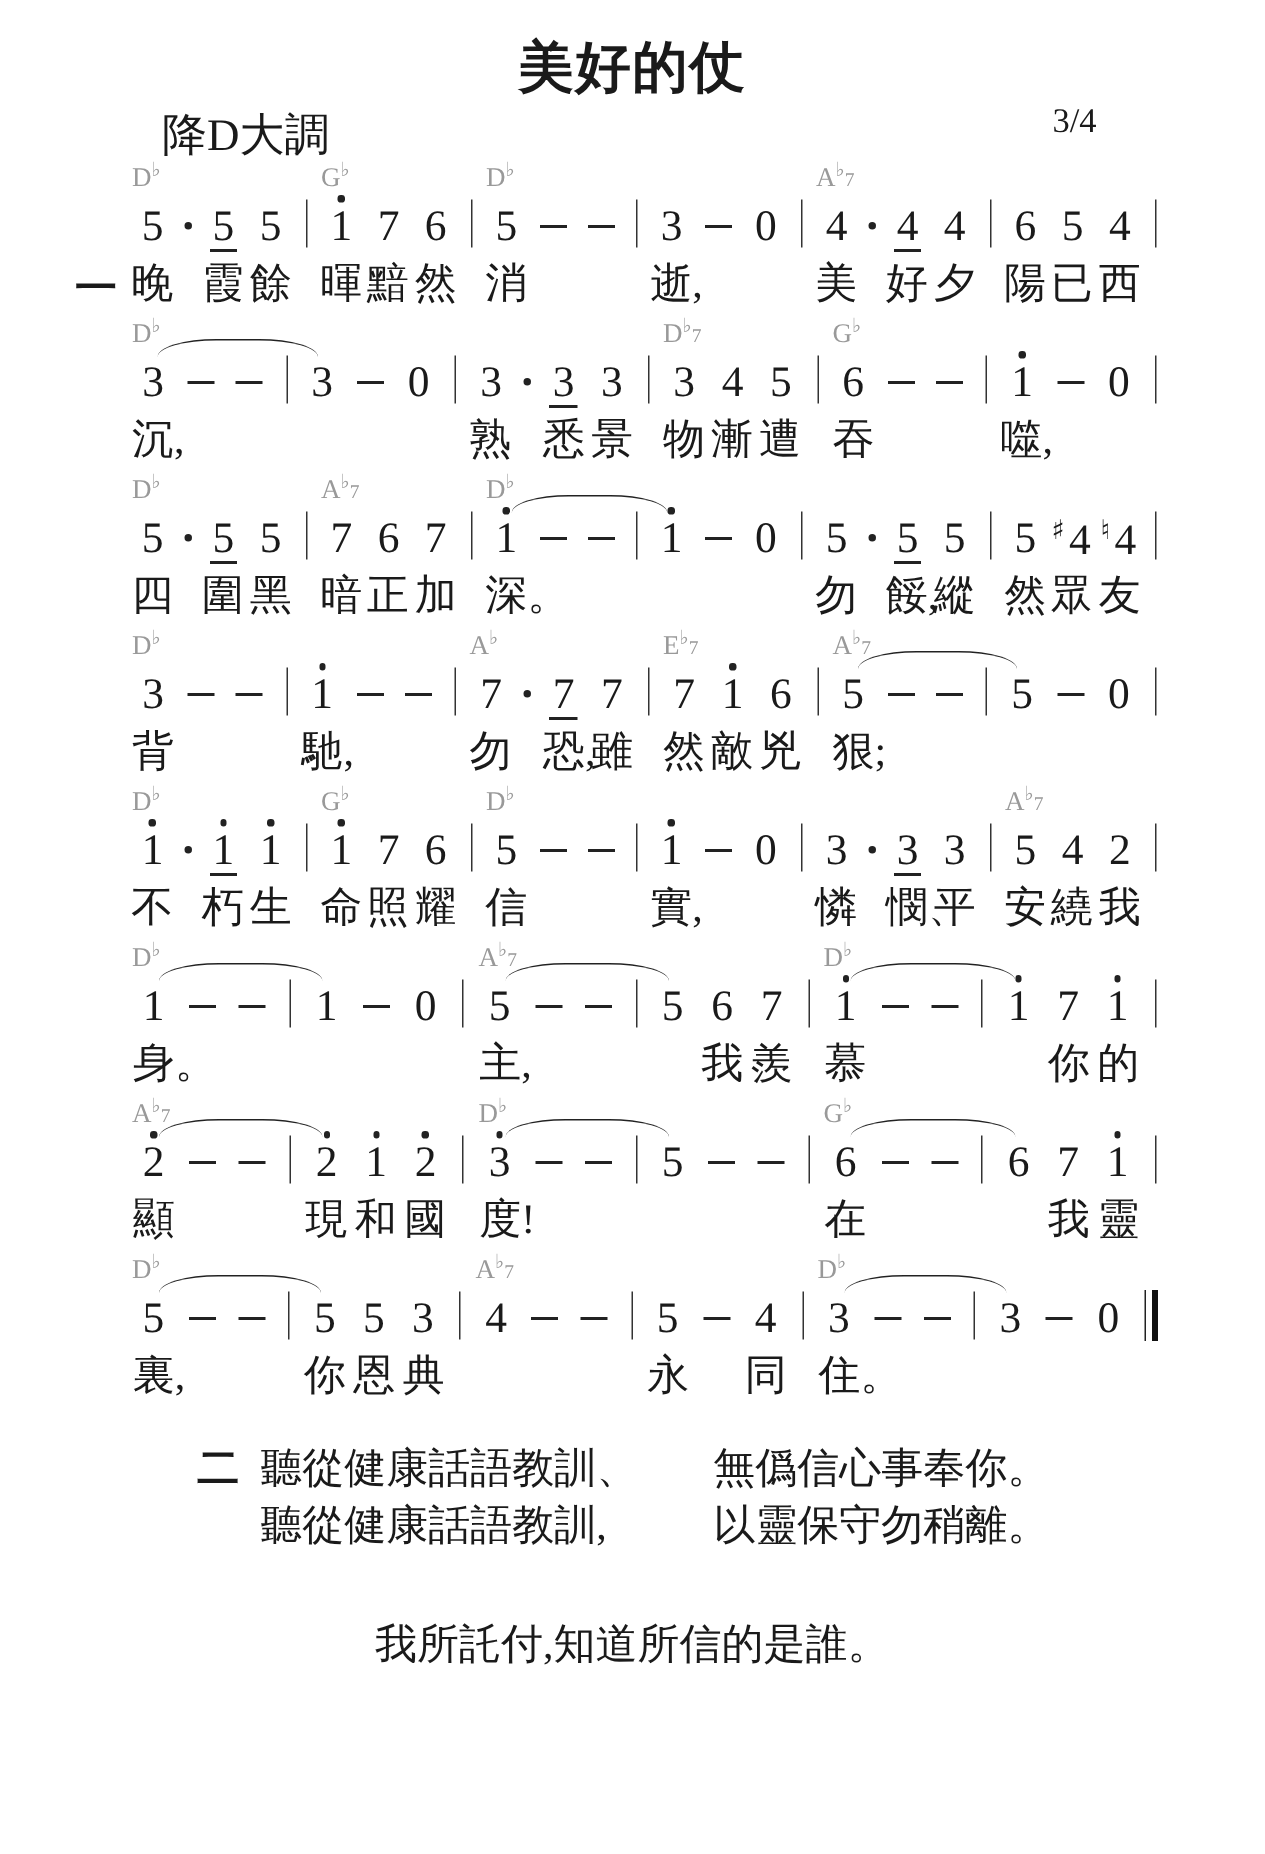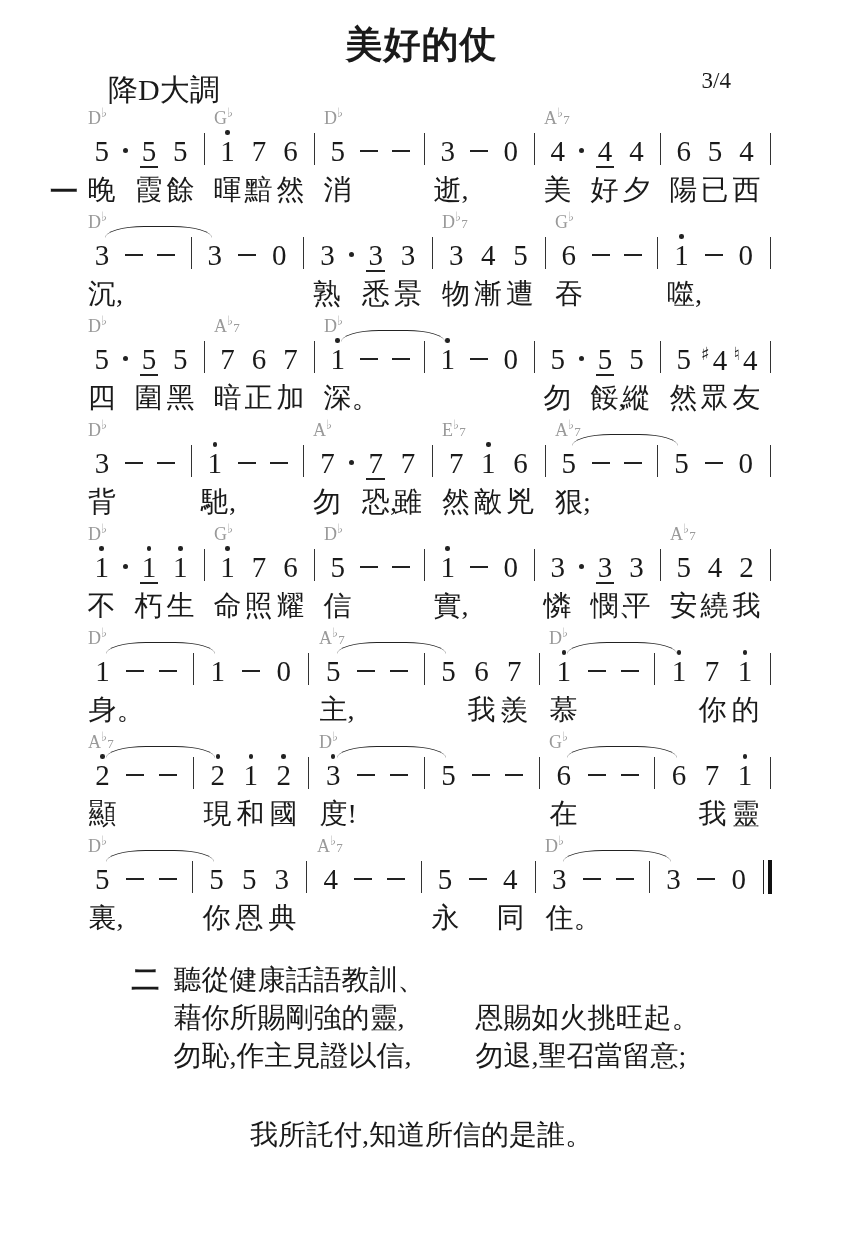--- a/index.html
+++ b/index.html
@@ -434,30 +434,26 @@
           <span class="lyric" style="left: 410.5px;">同</span>
           <span class="lyric" style="left: 459.5px;">住。</span>
         </div>
       </div>
     </div>
   <div class="verse2">
     <div class="v2-grid">
         <div class="v2-row">
           <span class="v2-num">二</span>
           <span class="v2-left">聽從健康話語教訓、</span>
+          <span class="v2-right">無僞信心事奉你。</span>
         </div>
         <div class="v2-row">
           <span class="v2-num"></span>
-          <span class="v2-left">藉你所賜剛強的靈,</span>
-          <span class="v2-right">恩賜如火挑旺起。</span>
-        </div>
-        <div class="v2-row">
-          <span class="v2-num"></span>
-          <span class="v2-left">勿恥,作主見證以信,</span>
-          <span class="v2-right">勿退,聖召當留意;</span>
+          <span class="v2-left">聽從健康話語教訓,</span>
+          <span class="v2-right">以靈保守勿稍離。</span>
         </div>
         <div class="v2-row">
           <span class="v2-num"></span>
         </div>
       </div>
     <div>
         <div class="v2-center">我所託付,知道所信的是誰。</div>
       </div>
   </div>
 </div>

